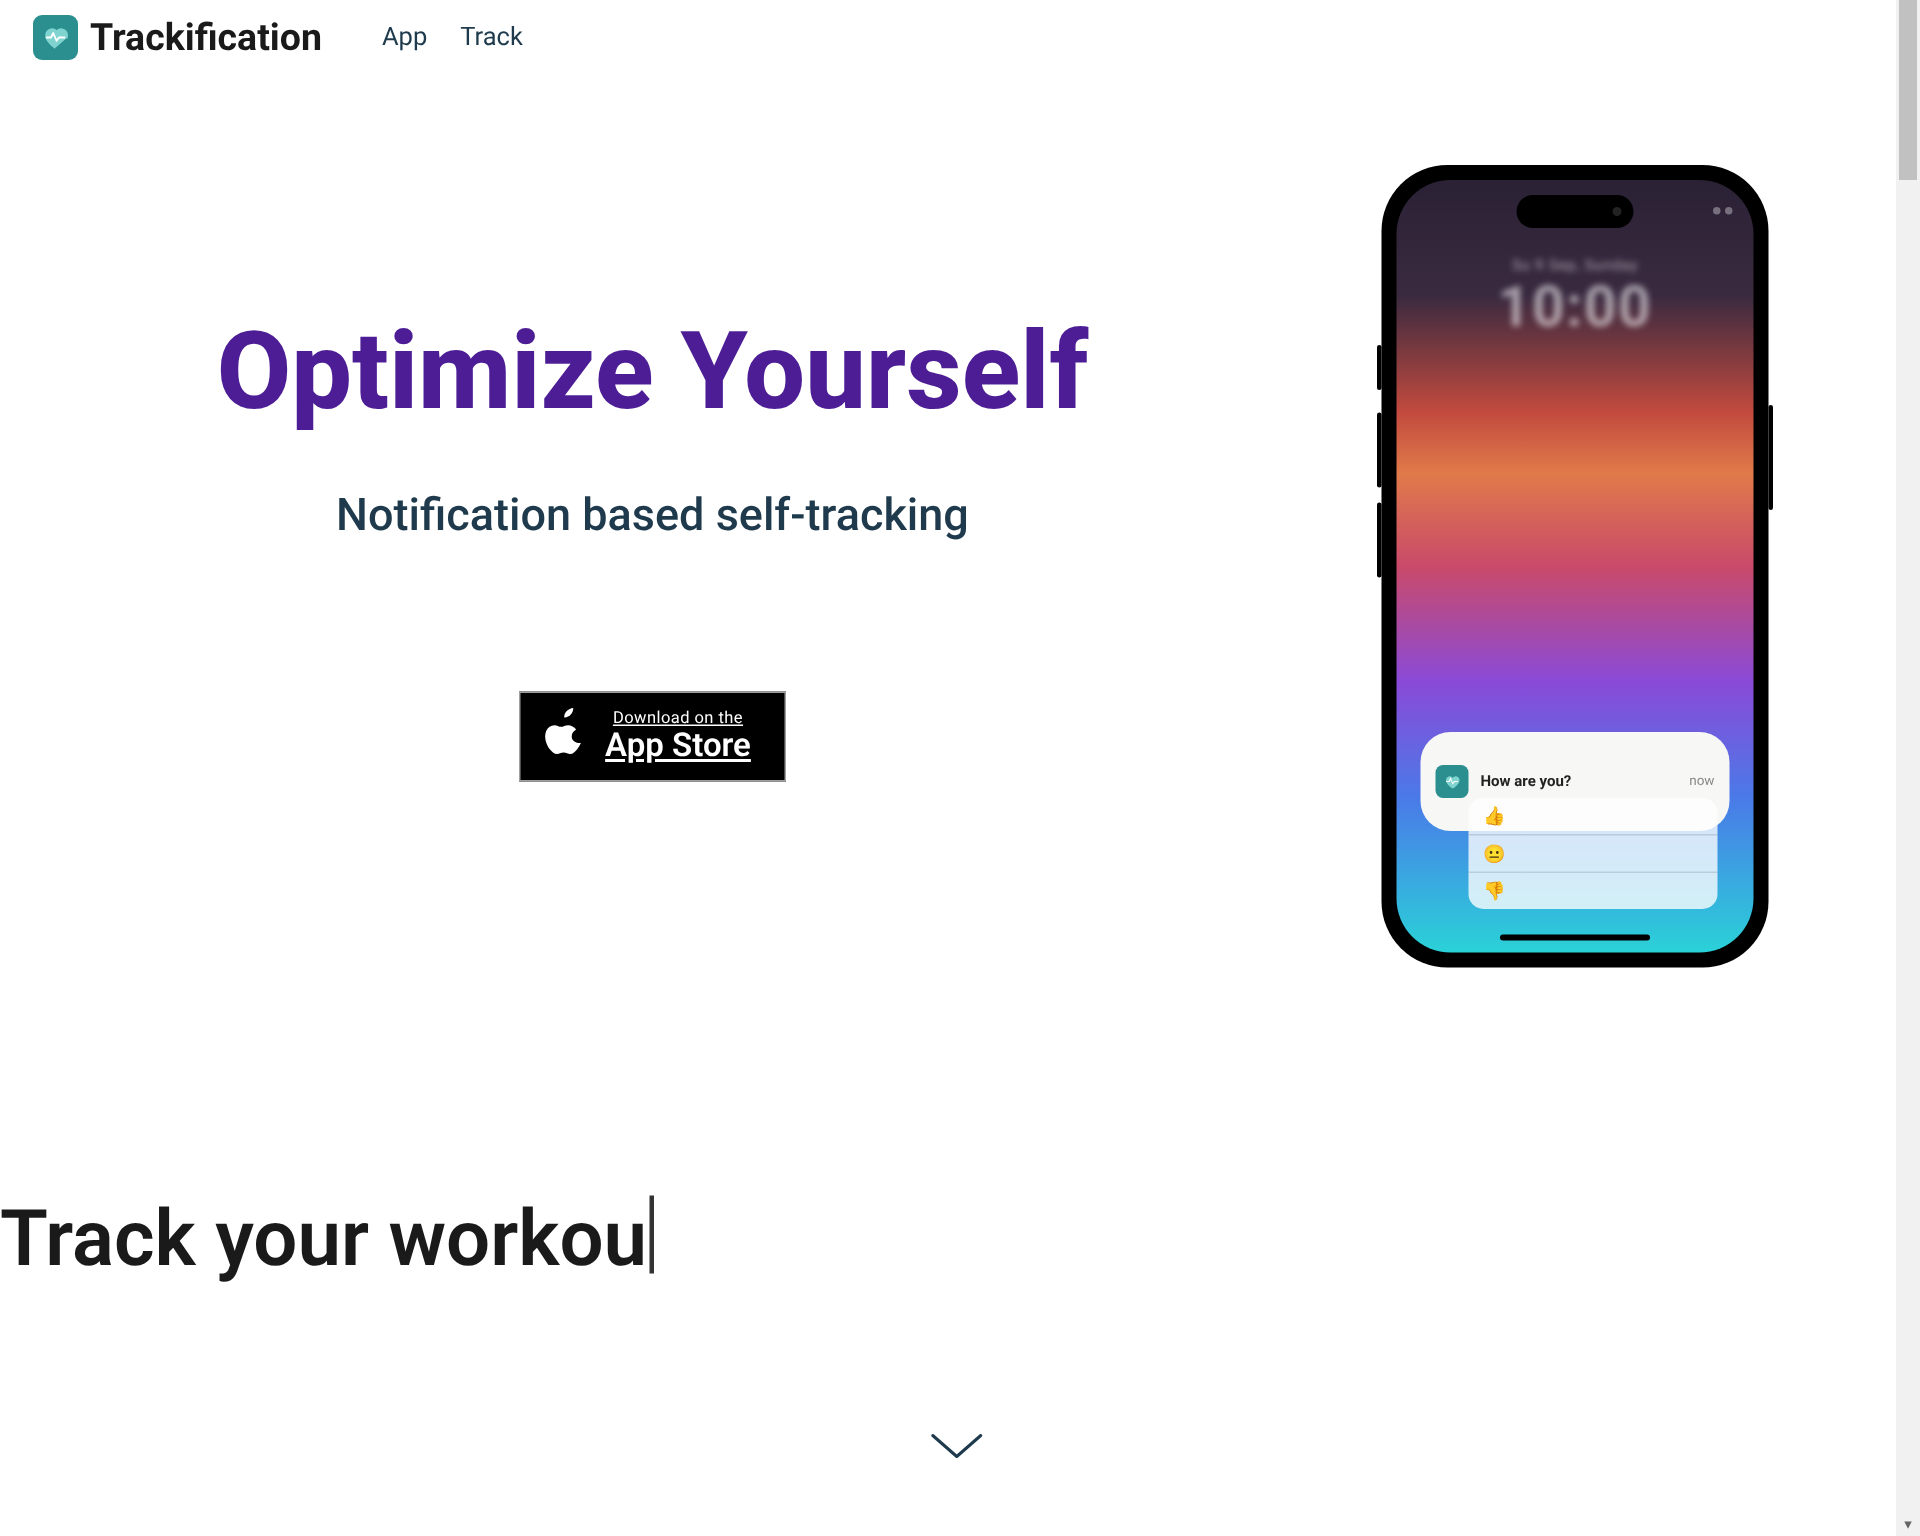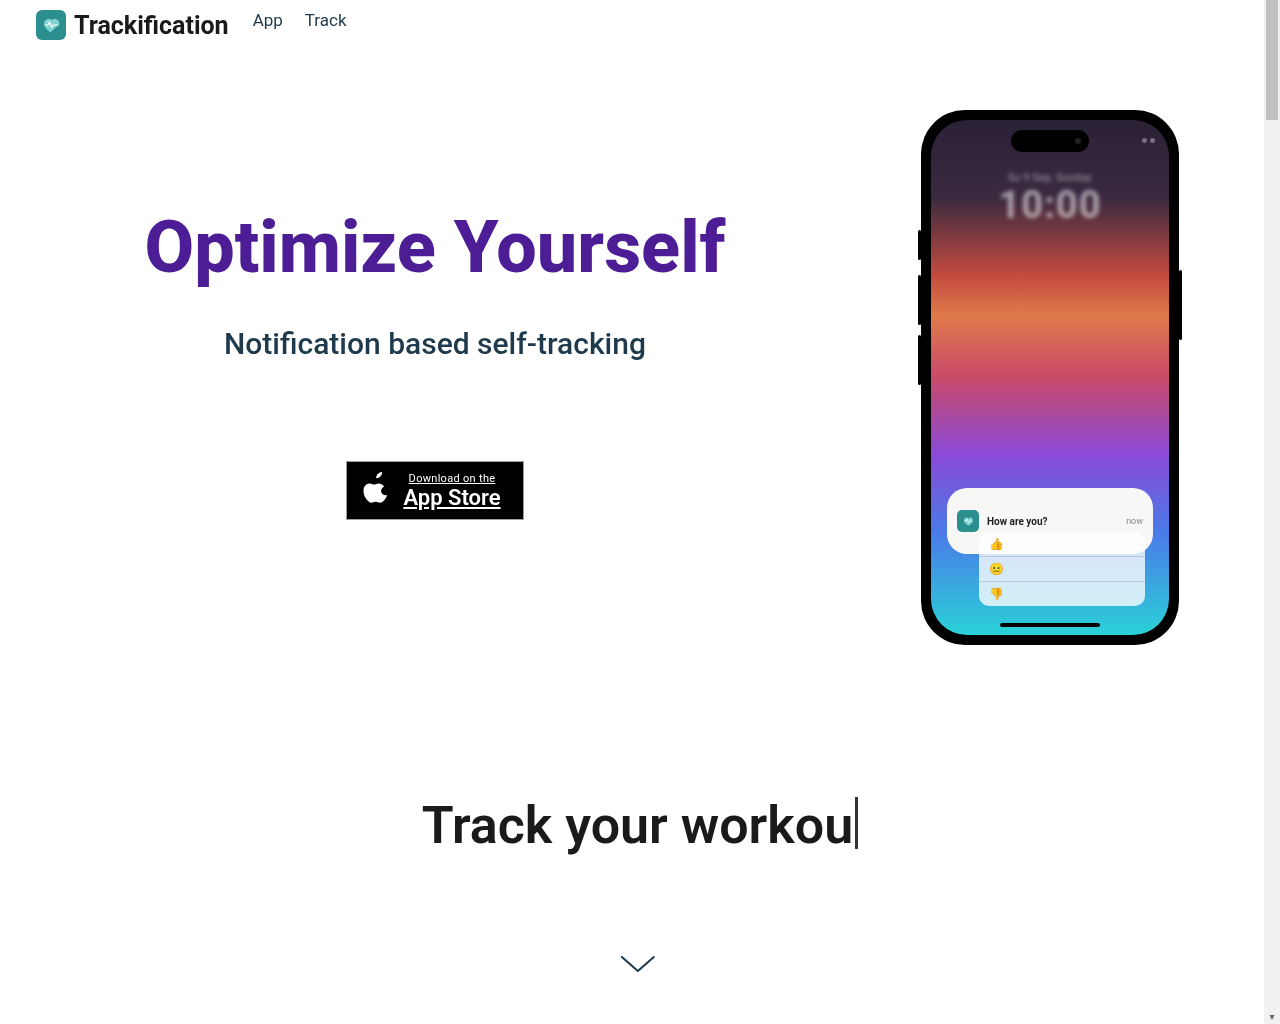--- a/index.html
+++ b/index.html
@@ -40,23 +40,23 @@
     justify-content: center;
     font-size: 10px;
     color: #666;
   }
   .scrollbar-arrow.up { top: 0; }
   .scrollbar-arrow.down { bottom: 0; }
 
   
   .header {
     display: flex;
-    align-items: flex-start;
-    padding: 10px 36px;
-    gap: 24px;
+    align-items: center;
+    padding: 10px 22px;
+    gap: 40px;
   }
   .brand {
     display: flex;
     align-items: center;
     gap: 8px;
   }
   .brand-logo {
     width: 30px;
     height: 30px;
     border-radius: 6px;
@@ -260,21 +260,20 @@
     left: 50%;
     transform: translateX(-50%);
     width: 100px;
     height: 4px;
     border-radius: 3px;
     background: #000;
   }
 
   
   .track-heading {
-    text-align: center;
     font-size: 52px;
     font-weight: 600;
     color: #1a1a1a;
     margin-top: 150px;
   }
   .track-heading .cursor {
     display: inline-block;
     width: 3px;
     background: #333;
     height: 52px;

